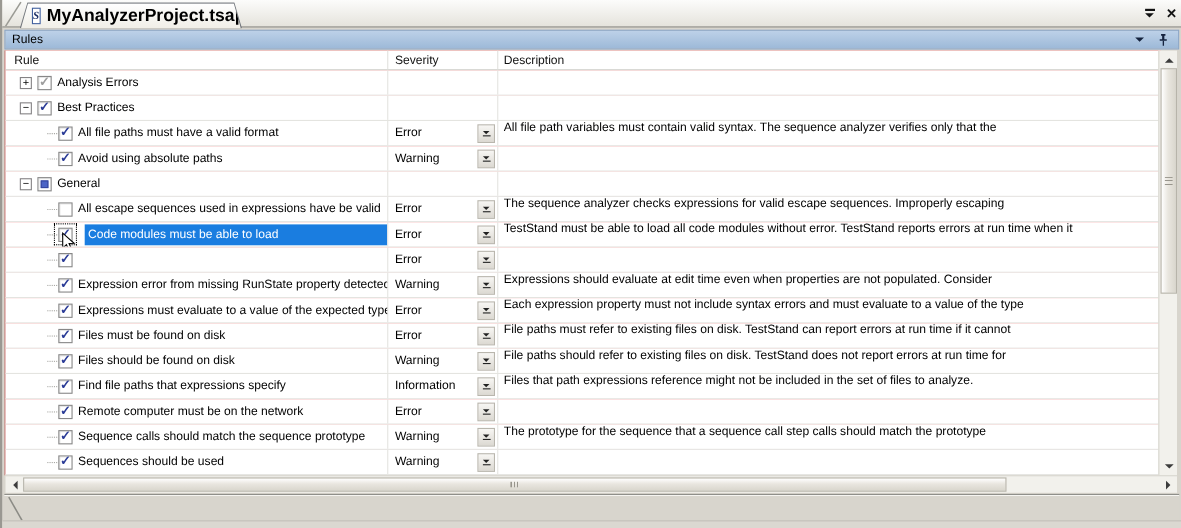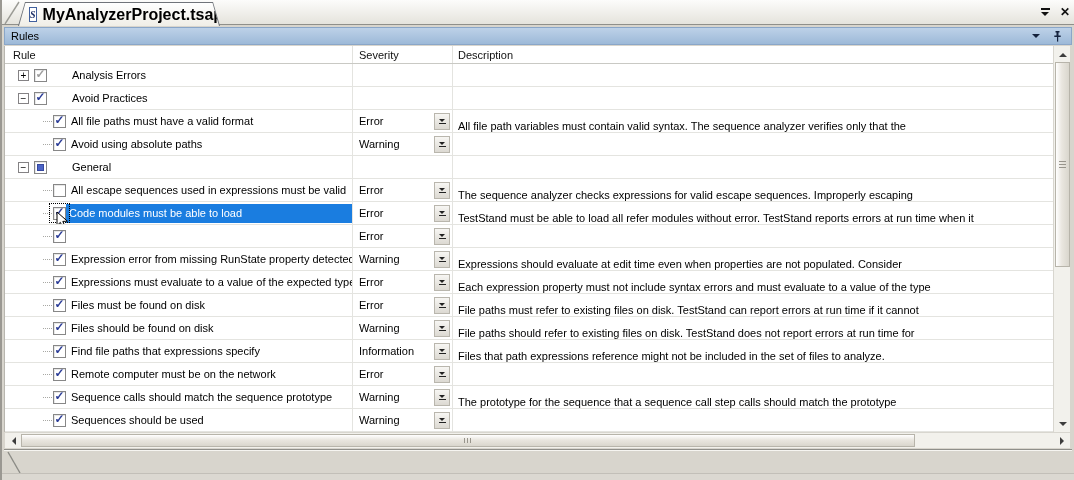--- a/index.html
+++ b/index.html
@@ -43,37 +43,37 @@
     border-left:1px solid #b8b6af; }
   .hdr { display:flex; height:18px; border-bottom:1px solid #c9c9c4; background:#fff; color:#111; }
   .hdr .c1 { width:348px; border-right:1px solid #e2e2de; padding-left:8px; display:flex; align-items:center; }
   .hdr .c2 { width:100px; border-right:1px solid #e2e2de; padding-left:6px; display:flex; align-items:center; }
   .hdr .c3 { flex:1; padding-left:5px; display:flex; align-items:center; }
   .row { display:flex; height:23px; border-bottom:1px solid #e4e4e0; background:#fff; }
   .rule-cell { width:348px; border-right:1px solid #e4e4e0; position:relative;
     display:flex; align-items:center; overflow:hidden; }
   .sev-cell { width:100px; border-right:1px solid #e4e4e0; display:flex; align-items:center;
     justify-content:space-between; padding:0 2px 0 6px; }
-  .desc-cell { flex:1; display:flex; align-items:flex-end; padding-left:5px;
+  .desc-cell { flex:1; display:flex; align-items:flex-start; padding-left:5px;
     white-space:nowrap; overflow:hidden; }
   .exp { width:11px; height:11px; border:1px solid #848284; background:#fff;
     font-size:10px; line-height:9px; text-align:center; margin-left:13px; flex:none; }
   .conn { width:9px; border-top:1px dotted #a8a8a4; margin-left:38px; flex:none; }
   .cb { width:13px; height:13px; border:1px solid #878787; background:#fff; flex:none;
     display:flex; align-items:center; justify-content:center; position:relative;
     box-shadow:inset 1px 1px 0 #e8e8e8; }
   .lvl0 .cb { margin-left:5px; }
   .lvl1 .cb { margin-left:1px; }
   .cb .tick { font-size:12px; font-weight:700; color:var(--check,#2b3c97); margin-top:-2px; }
   .cb.disabled .tick { color:#9e9e9e; }
   .cb .mix { width:7px; height:7px; background:var(--mixed,#4b64c6); border:1px solid #35479f; }
-  .lbl { margin-left:25px; white-space:nowrap; }
+  .lbl { margin-left:5px; white-space:nowrap; }
   .lvl1 .lbl { margin-left:5px; }
   .row.selected .lbl { flex:1; height:19px; display:flex; align-items:center;
-    background:var(--sel,#1a7de0); color:#fff; padding-left:3px; margin-left:0; }
+    background:var(--sel,#1a7de0); color:#fff; padding-left:3px; margin-left:11px; }
   .focus-rect { position:absolute; left:44px; top:1px; width:21px; height:20px;
     border:1px dotted #000; pointer-events:none; }
   .cursor { position:absolute; left:51px; top:9px; pointer-events:none; }
   .sev-btn { width:16px; height:17px; flex:none; border:1px solid #b9b6ad;
     background:linear-gradient(#f7f6f3,#dcd9d2);
     display:flex; flex-direction:column; align-items:center; justify-content:center; }
   .sev-btn .tri { width:0; height:0; border-left:3px solid transparent;
     border-right:3px solid transparent; border-top:3px solid #222; }
   .sev-btn .uln { width:7px; height:1px; background:#222; margin-top:1px; }
   
@@ -169,21 +169,21 @@
           <div class="desc-cell">
             <span></span>
           </div>
         </div>
         <div class="row lvl0">
           <div class="rule-cell">
             <span class="exp">−</span>
             <span class="cb">
               <span class="tick">✓</span>
             </span>
-            <span class="lbl">Avoid Practices</span>
+            <span class="lbl">Best Practices</span>
           </div>
           <div class="sev-cell"></div>
           <div class="desc-cell">
             <span></span>
           </div>
         </div>
         <div class="row lvl1">
           <div class="rule-cell">
             <span class="conn"></span>
             <span class="cb">
@@ -228,21 +228,21 @@
           </div>
           <div class="sev-cell"></div>
           <div class="desc-cell">
             <span></span>
           </div>
         </div>
         <div class="row lvl1">
           <div class="rule-cell">
             <span class="conn"></span>
             <span class="cb"></span>
-            <span class="lbl">All escape sequences used in expressions must be valid</span>
+            <span class="lbl">All escape sequences used in expressions have be valid</span>
           </div>
           <div class="sev-cell">
             <span class="sev-text">Error</span>
             <span class="sev-btn">
               <span class="tri"></span>
               <span class="uln"></span>
             </span>
           </div>
           <div class="desc-cell">
             <span>The sequence analyzer checks expressions for valid escape sequences.  Improperly escaping</span>
@@ -261,21 +261,21 @@
               </svg></span>
           </div>
           <div class="sev-cell">
             <span class="sev-text">Error</span>
             <span class="sev-btn">
               <span class="tri"></span>
               <span class="uln"></span>
             </span>
           </div>
           <div class="desc-cell">
-            <span>TestStand must be able to load all refer modules without error. TestStand reports errors at run time when it</span>
+            <span>TestStand must be able to load all code modules without error. TestStand reports errors at run time when it</span>
           </div>
         </div>
         <div class="row lvl1">
           <div class="rule-cell">
             <span class="conn"></span>
             <span class="cb">
               <span class="tick">✓</span>
             </span>
           </div>
           <div class="sev-cell">

